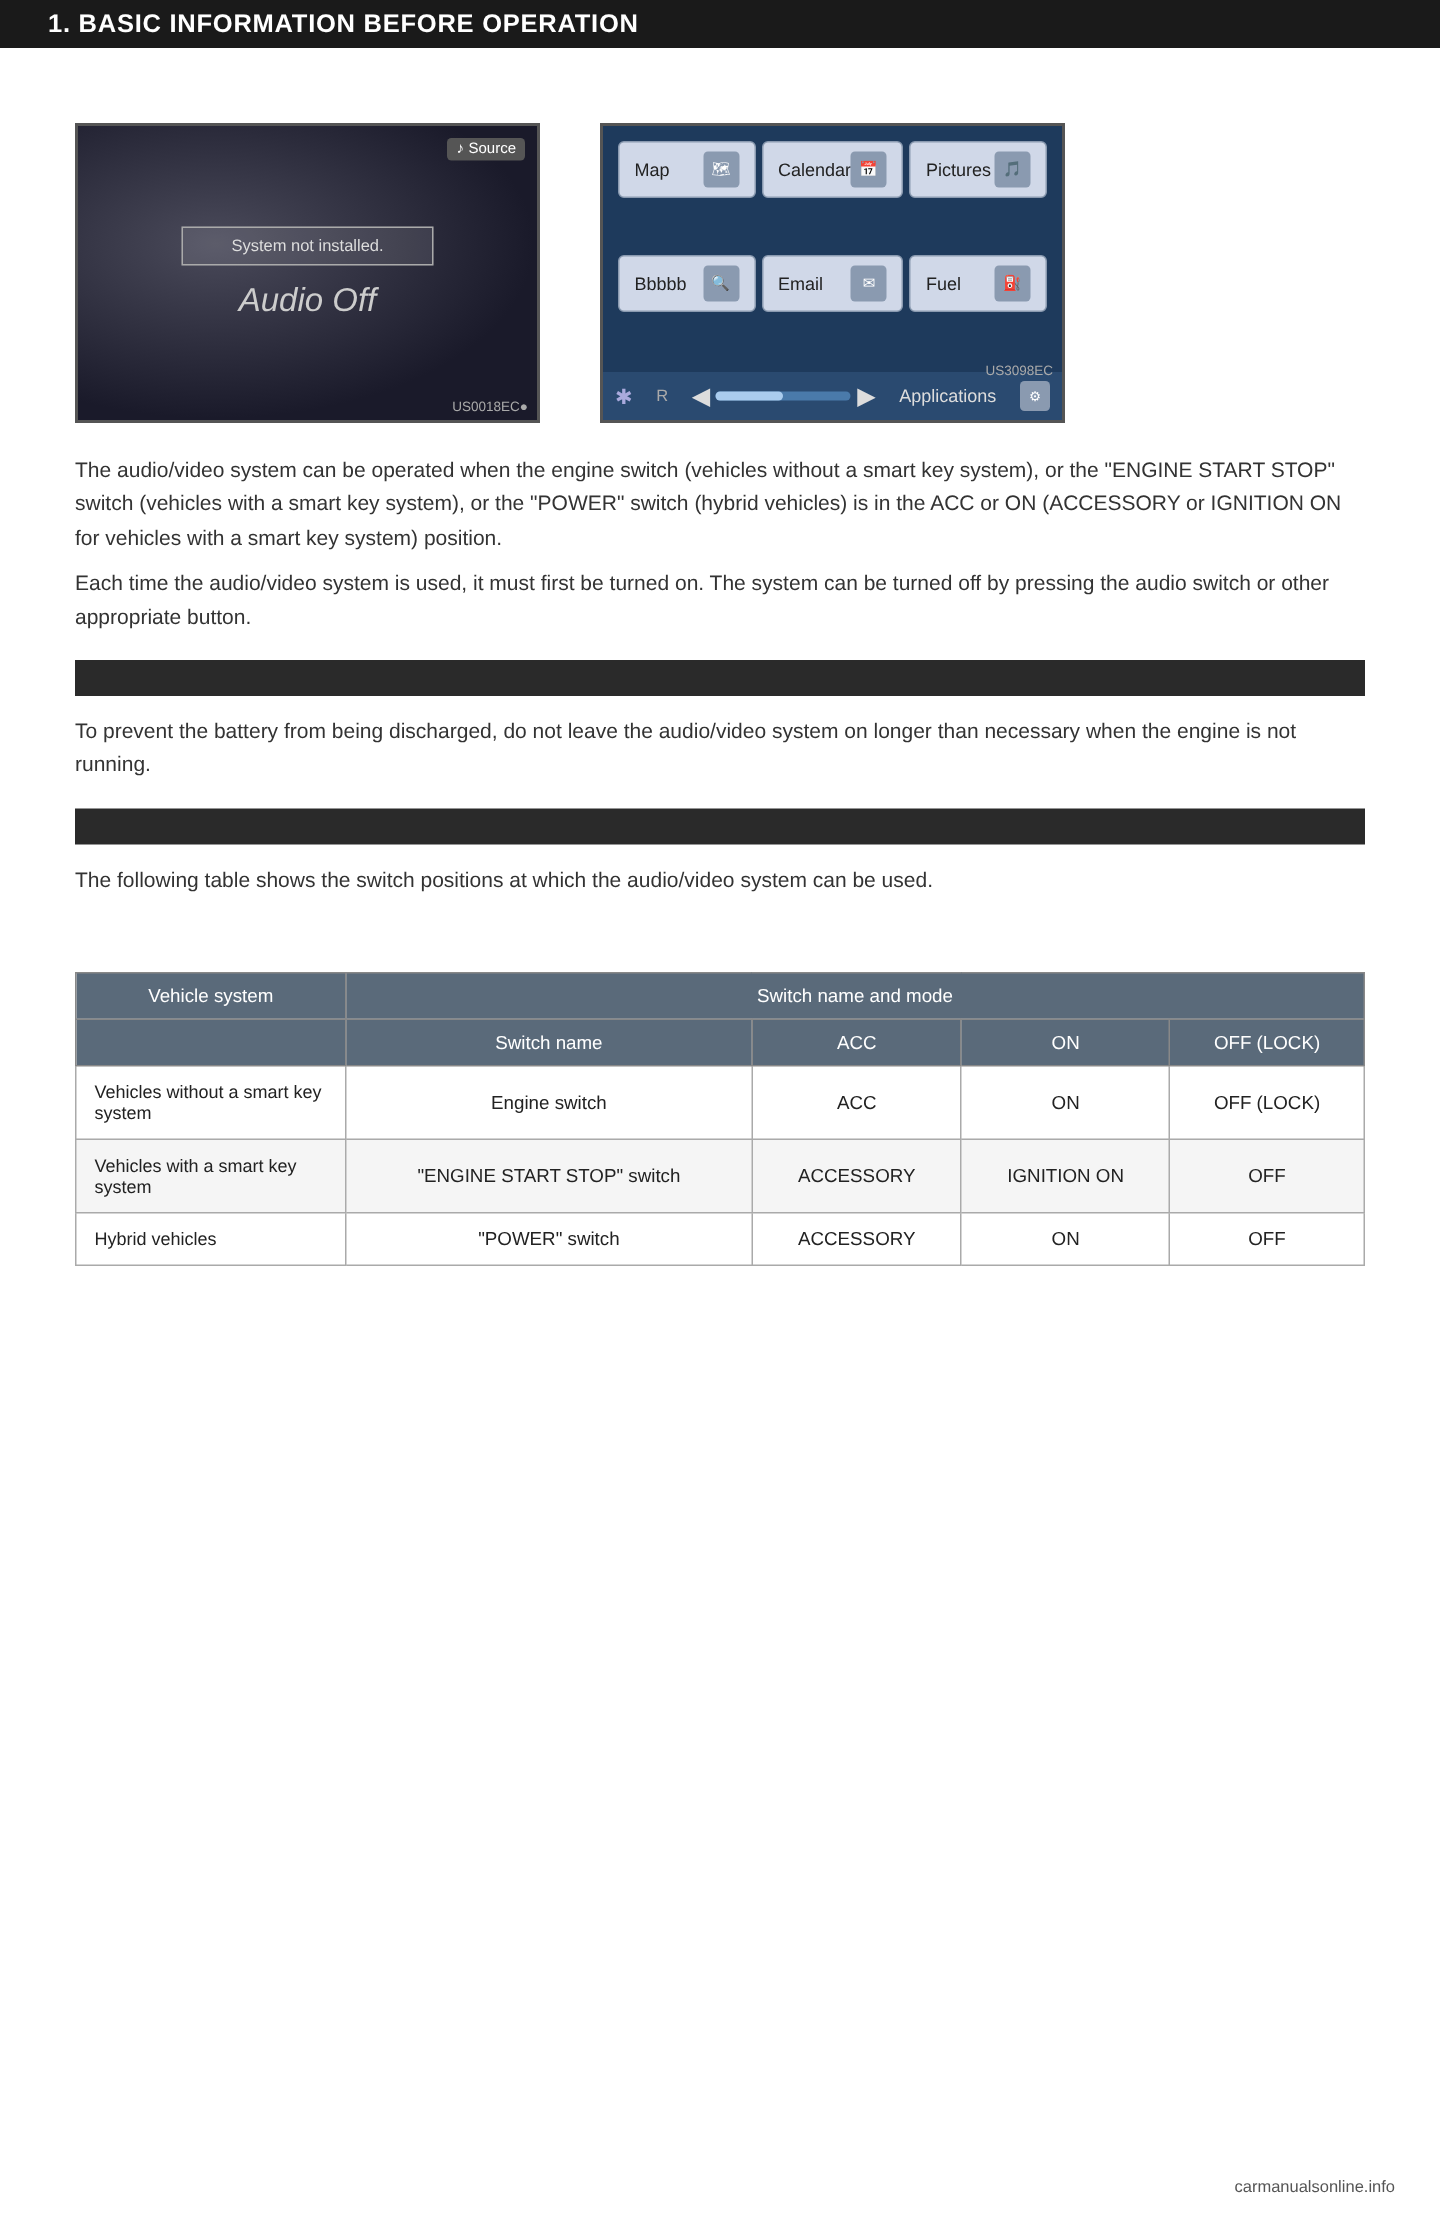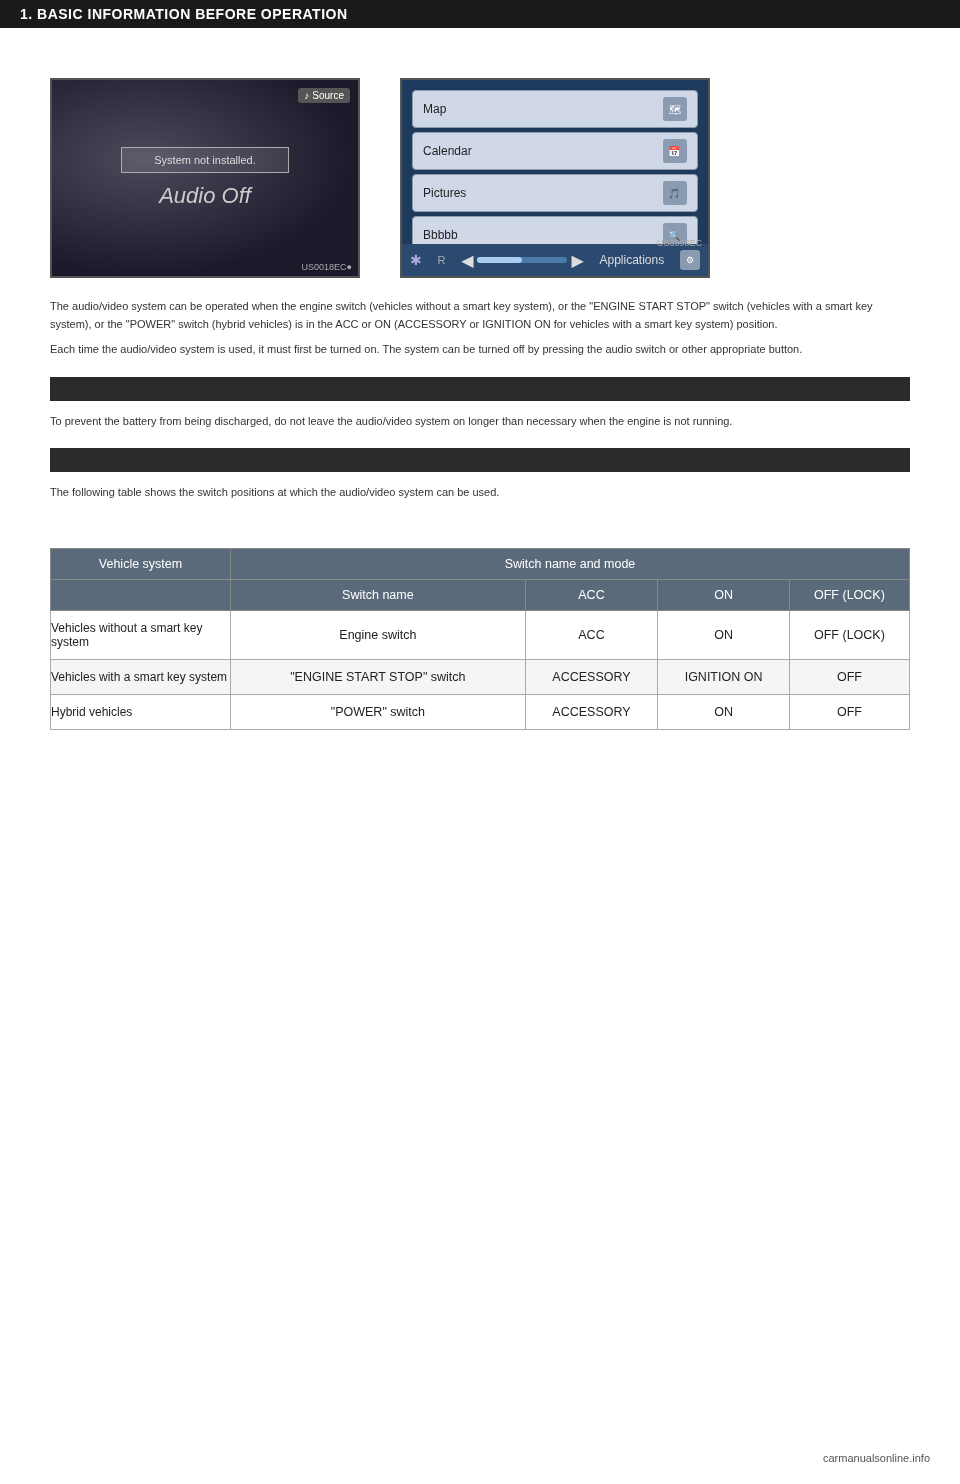--- a/index.html
+++ b/index.html
@@ -10,22 +10,22 @@
       font-family: Arial, sans-serif;
       font-size: 13px;
       color: #222;
       position: relative;
     }
 
     .page-header {
       background: #1a1a1a;
       color: #ffffff;
       font-weight: bold;
-      font-size: 14px;
-      padding: 6px 20px;
+      font-size: 17px;
+      padding: 6px 32px;
       letter-spacing: 0.5px;
     }
 
     .content {
       padding: 20px 50px;
     }
 
     
     .screenshots-row {
       display: flex;
@@ -160,21 +160,21 @@
       background: #2a2a2a;
       color: #ffffff;
       font-size: 12px;
       font-weight: bold;
       padding: 5px 12px;
       margin: 18px 0 12px 0;
       letter-spacing: 0.3px;
     }
 
     .body-text {
-      font-size: 11px;
+      font-size: 14px;
       line-height: 1.6;
       color: #333;
       margin-bottom: 8px;
     }
 
     
     .info-table {
       width: 100%;
       border-collapse: collapse;
       margin: 20px 0;
@@ -182,21 +182,21 @@
     }
     .info-table th {
       background: #5a6a7a;
       color: #ffffff;
       padding: 8px 0;
       text-align: center;
       border: 1px solid #888;
       font-weight: normal;
     }
     .info-table td {
-      padding: 10px 0;
+      padding: 10px 12px;
       border: 1px solid #aaa;
       vertical-align: middle;
       text-align: center;
       background: #fff;
     }
     .info-table td:first-child {
       text-align: left;
       font-size: 12px;
     }
     .info-table tr:nth-child(even) td {
@@ -227,21 +227,21 @@
       <div class="source-btn">
         <span>♪</span>
         <span>Source</span>
       </div>
       <div class="system-not-installed">System not installed.</div>
       <div class="audio-off-text">Audio Off</div>
       <div class="code-tag">US0018EC●</div>
     </div>
 
     <div class="screen-box" style="background:#1e3a5c;">
-      <div style="display:grid; grid-template-columns:1fr; gap:4px; padding:10px; padding-bottom:38px; height:100%;text-align:right;">
+      <div style="display:grid; grid-template-columns:1fr 1fr 1fr; gap:4px; padding:10px; padding-bottom:38px; height:100%;text-align:right;">
         <div class="app-btn">
           <span>Map</span>
           <div class="app-icon">🗺</div>
         </div>
         <div class="app-btn">
           <span>Calendar</span>
           <div class="app-icon">📅</div>
         </div>
         <div class="app-btn">
           <span>Pictures</span>

